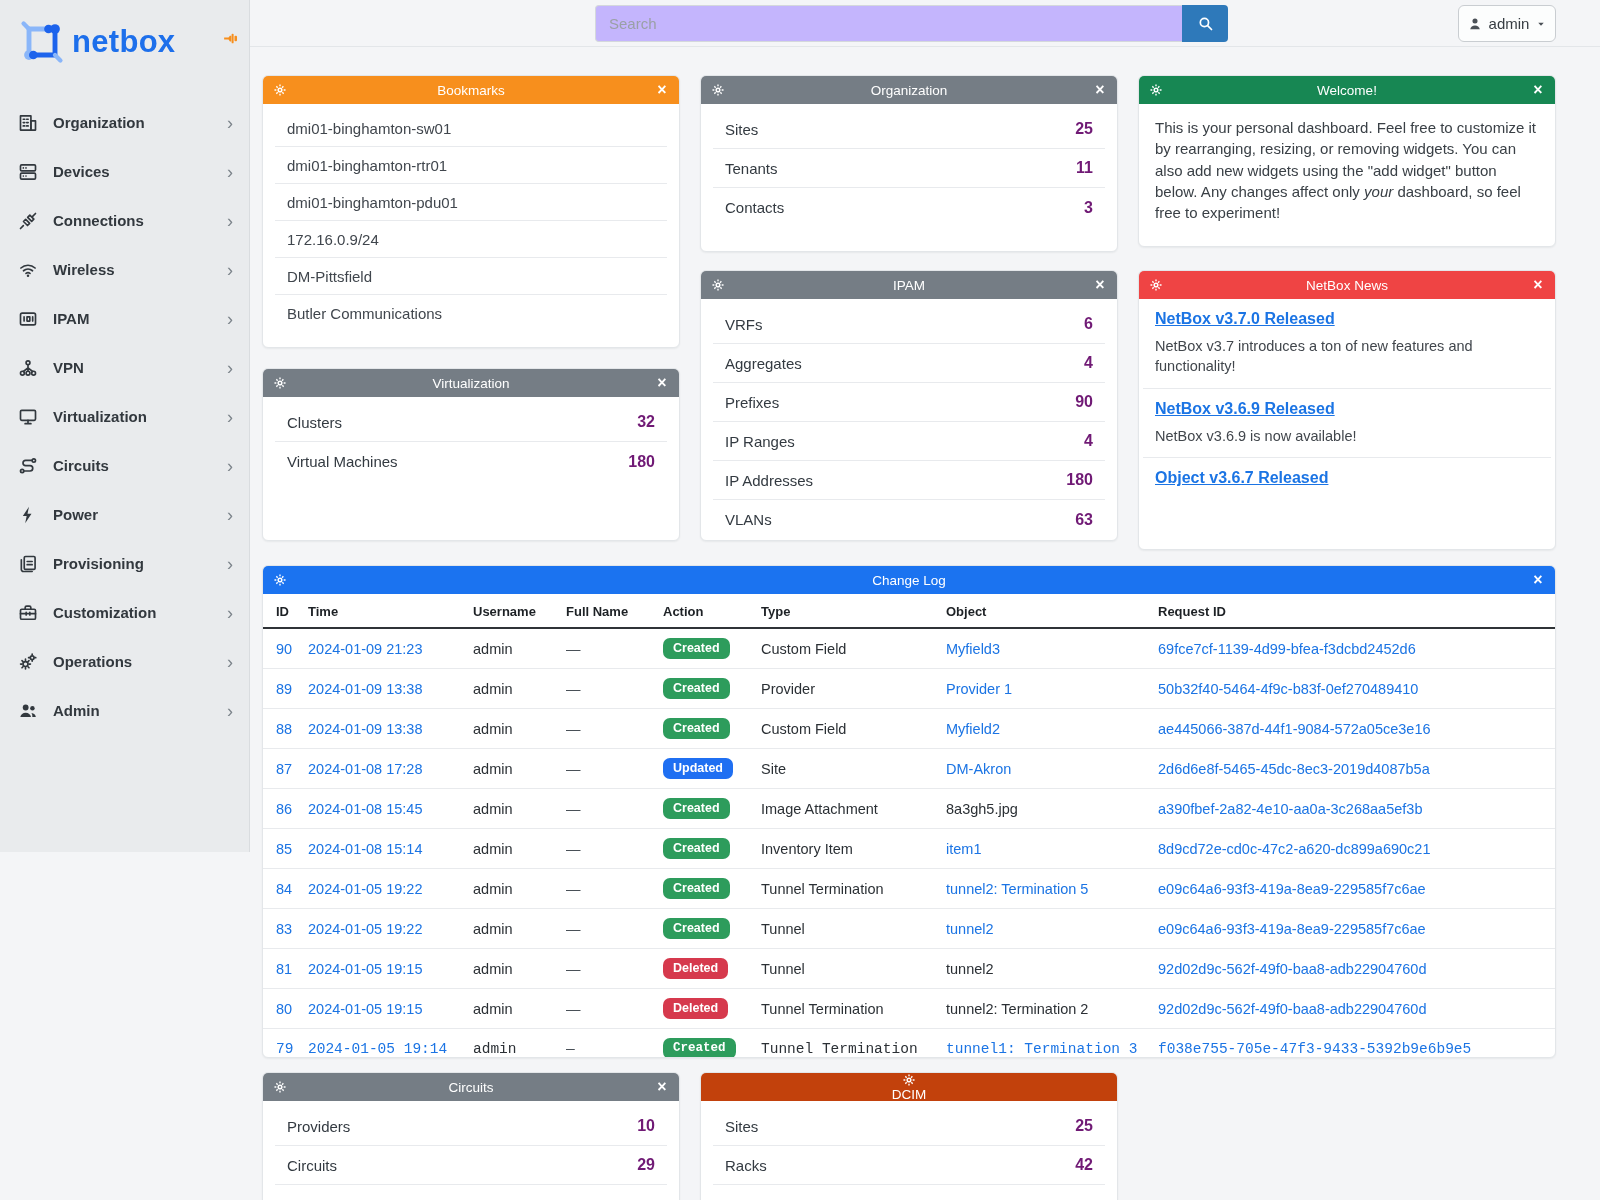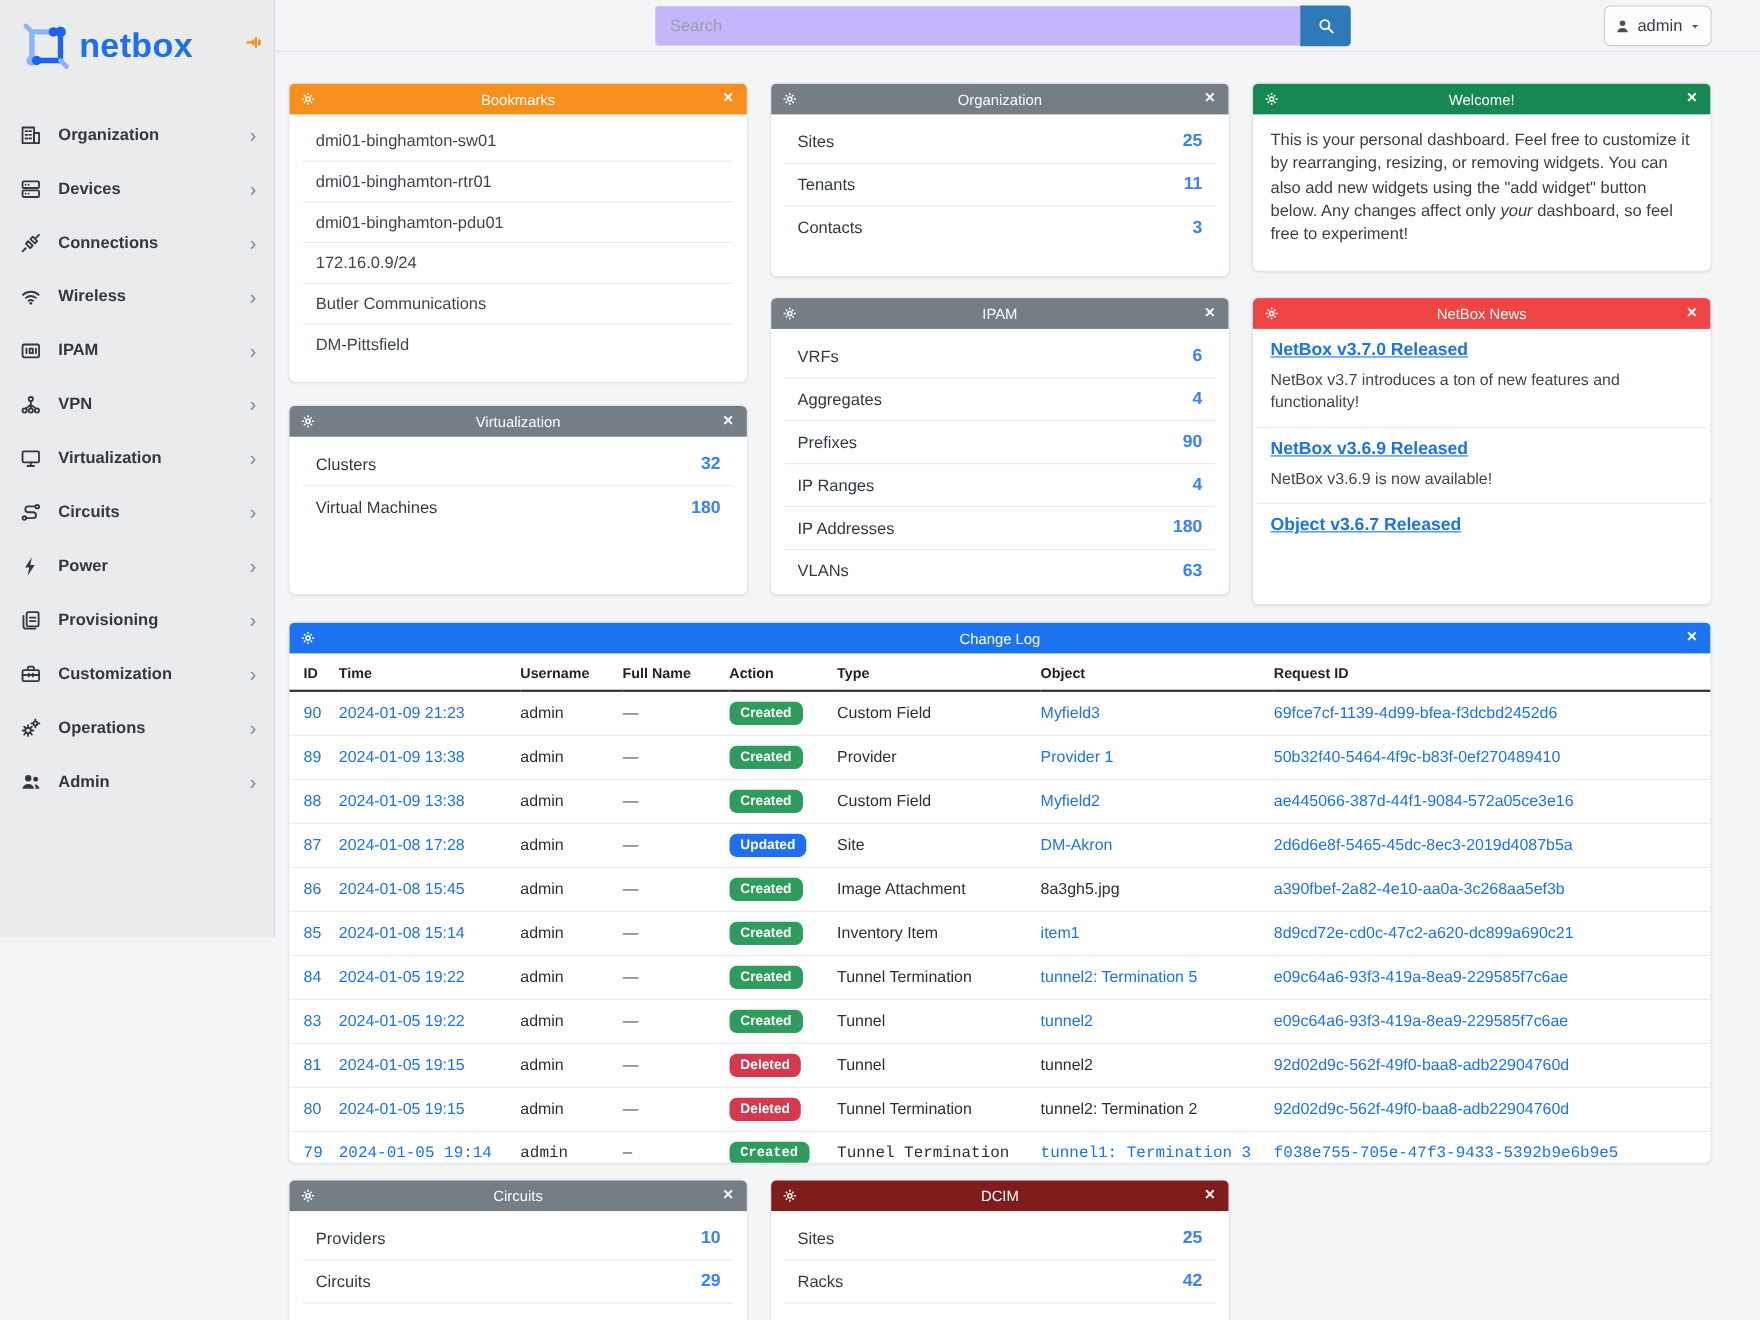--- a/index.html
+++ b/index.html
@@ -60,21 +60,21 @@
   .widget-close { flex: 0 0 14px; text-align: center; font-size: 16px; font-weight: 700; line-height: 1; cursor: pointer; }
 
   .stat-list { padding-top: 6px; }
   .stat-row {
     display: flex; justify-content: space-between; align-items: center;
     height: 39px; margin: 0 12px; padding: 0 12px;
     border-bottom: 1px solid #e8eaed; font-size: 15px; color: #333a41;
   }
   .stat-row:last-child { border-bottom: none; }
   .widget.cut .stat-row:last-child { border-bottom: 1px solid #e8eaed; }
-  .stat-value { font-weight: 700; font-size: 16px; color: #3b82f6; }
+  .stat-value { font-weight: 700; font-size: 16px; color: #701a75; }
 
   .bm-list { padding-top: 6px; }
   .bm-row {
     height: 37px; display: flex; align-items: center; margin: 0 12px; padding: 0 12px;
     border-bottom: 1px solid #e8eaed; font-size: 15px; color: #40464d; cursor: pointer;
   }
   .bm-row:last-child { border-bottom: none; }
 
   .welcome-body { padding: 13px 16px; font-size: 15px; color: #3a4046; line-height: 1.42; }
   .welcome-body em { font-style: italic; }
@@ -342,22 +342,22 @@
         </svg>
       </span>
     <span class="widget-title">Bookmarks</span>
     <span class="widget-close">×</span>
   </div>
   <div class="bm-list">
       <div class="bm-row">dmi01-binghamton-sw01</div>
       <div class="bm-row">dmi01-binghamton-rtr01</div>
       <div class="bm-row">dmi01-binghamton-pdu01</div>
       <div class="bm-row">172.16.0.9/24</div>
+      <div class="bm-row">DM-Pittsfield</div>
       <div class="bm-row">Butler Communications</div>
-      <div class="bm-row">DM-Pittsfield</div>
     </div>
 </div>
 
 <div class="widget" style="left:700px; top:75px; width:418px; height:177px;">
   <div class="widget-header" style="background: rgb(117, 125, 133);">
     <span class="icn widget-gear">
         <svg viewBox="0 0 24 24">
           <g fill="currentColor">
             <path d="M12 7.6a4.4 4.4 0 1 0 0 8.8 4.4 4.4 0 0 0 0-8.8zm0 2.5a1.9 1.9 0 1 1 0 3.8 1.9 1.9 0 0 1 0-3.8z"></path>
             <path d="M10.8 2.5h2.4v3.2h-2.4zM10.8 18.3h2.4v3.2h-2.4zM2.5 10.8h3.2v2.4H2.5zM18.3 10.8h3.2v2.4h-3.2zM4.9 6.6 6.6 4.9l2.2 2.2-1.7 1.7zM15.2 16.9l1.7-1.7 2.2 2.2-1.7 1.7zM16.9 4.9l1.7 1.7-2.2 2.2-1.7-1.7zM6.6 19.1l-1.7-1.7 2.2-2.2 1.7 1.7z"></path>
@@ -655,21 +655,21 @@
         <span class="stat-value">10</span>
       </div>
       <div class="stat-row">
         <span>Circuits</span>
         <span class="stat-value">29</span>
       </div>
     </div>
 </div>
 
 <div class="widget cut" style="left:700px; top:1072px; width:418px; height:160px;">
-  <div class="widget-header" style="background: #7f1d1d;">
+  <div class="widget-header" style="background: #c2410c; flex-direction: column;">
     <span class="icn widget-gear">
         <svg viewBox="0 0 24 24">
           <g fill="currentColor">
             <path d="M12 7.6a4.4 4.4 0 1 0 0 8.8 4.4 4.4 0 0 0 0-8.8zm0 2.5a1.9 1.9 0 1 1 0 3.8 1.9 1.9 0 0 1 0-3.8z"></path>
             <path d="M10.8 2.5h2.4v3.2h-2.4zM10.8 18.3h2.4v3.2h-2.4zM2.5 10.8h3.2v2.4H2.5zM18.3 10.8h3.2v2.4h-3.2zM4.9 6.6 6.6 4.9l2.2 2.2-1.7 1.7zM15.2 16.9l1.7-1.7 2.2 2.2-1.7 1.7zM16.9 4.9l1.7 1.7-2.2 2.2-1.7-1.7zM6.6 19.1l-1.7-1.7 2.2-2.2 1.7 1.7z"></path>
           </g>
         </svg>
       </span>
     <span class="widget-title">DCIM</span>
     <span class="widget-close">×</span>

